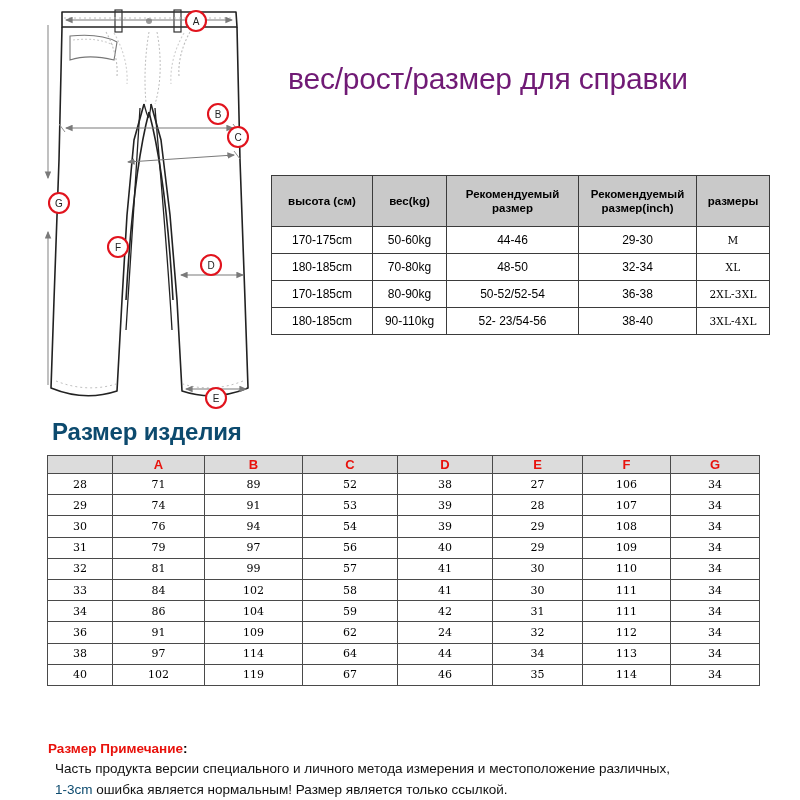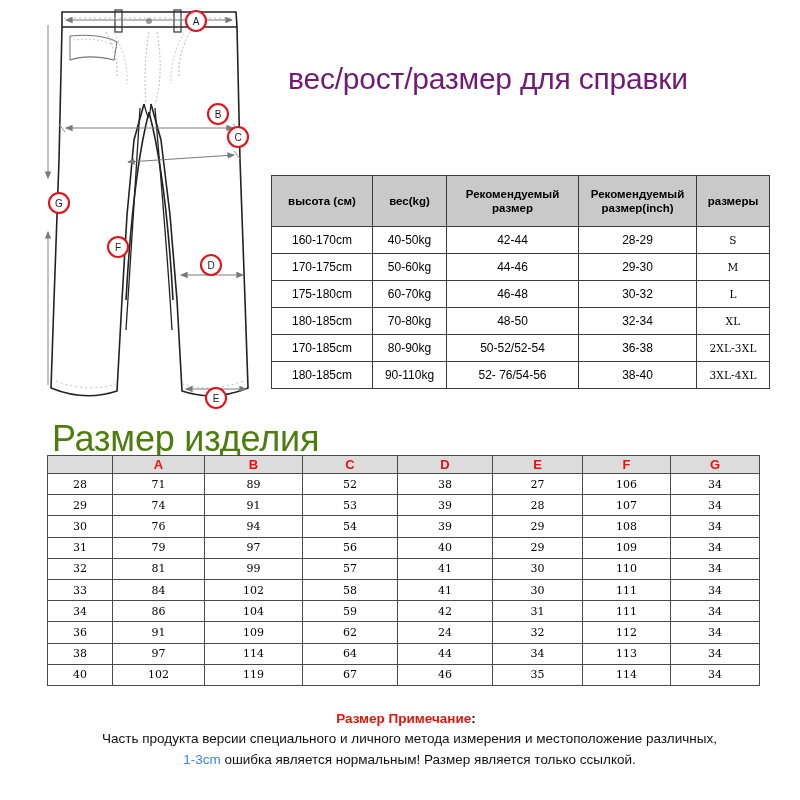--- a/index.html
+++ b/index.html
@@ -34,25 +34,25 @@
     font-size: 30px;
     font-weight: 400;
     letter-spacing: -0.2px;
     white-space: nowrap;
     color: #701a75;
   }
   .title-product {
     position: absolute;
     left: 52px;
     top: 418px;
-    font-size: 36px;
-    font-weight: 400;
+    font-size: 24px;
+    font-weight: 700;
     letter-spacing: -0.2px;
     white-space: nowrap;
-    color: #4d7c0f;
+    color: #0c4a6e;
   }
 
   
   #table-weight {
     position: absolute;
     left: 271px;
     top: 141px;
     width: 498px;
     border-collapse: collapse;
     table-layout: fixed;
@@ -121,38 +121,37 @@
     font-family: "DejaVu Serif", serif;
     font-size: 11px;
     font-weight: 400;
     padding: 0;
   }
 
   
   #note {
     position: absolute;
     left: 48px;
-    top: 709px;
+    top: 739px;
     width: 716px;
-    text-align: center;
   }
   #note .note-title {
     color: #e8120c;
     font-weight: bold;
     font-size: 13.5px;
     line-height: 1.5;
   }
   #note .note-title .colon { color: #000000; }
   #note .note-body {
     font-size: 13.5px;
     line-height: 1.55;
     color: #111111;
     margin-left: 7px;
   }
-  #note .note-body .hl { color: #3b82f6; }
+  #note .note-body .hl { color: #0c4a6e; }
 </style>
 </head>
 <body>
 
 <div id="diagram">
   <svg width="262" height="415" viewBox="0 0 262 415" xmlns="http://www.w3.org/2000/svg">
     <g fill="none" stroke="#222222" stroke-width="1.6" stroke-linejoin="round">
 
       <path d="M44 12 L218 12 L219 27 L44 27 Z"></path>
 
@@ -266,58 +265,44 @@
     <tr>
       <th>высота (см)</th>
       <th>вес(kg)</th>
       <th>Рекомендуемый размер</th>
       <th>Рекомендуемый размер(inch)</th>
       <th>размеры</th>
     </tr>
   </thead>
   <tbody>
       <tr>
-        <td>160-170cm</td>
-        <td>40-50kg</td>
-        <td>42-44</td>
-        <td>28-29</td>
-        <td class="sizecol">S</td>
-      </tr>
-      <tr>
         <td>170-175cm</td>
         <td>50-60kg</td>
         <td>44-46</td>
         <td>29-30</td>
         <td class="sizecol">M</td>
       </tr>
       <tr>
-        <td>175-180cm</td>
-        <td>60-70kg</td>
-        <td>46-48</td>
-        <td>30-32</td>
-        <td class="sizecol">L</td>
-      </tr>
-      <tr>
         <td>180-185cm</td>
         <td>70-80kg</td>
         <td>48-50</td>
         <td>32-34</td>
         <td class="sizecol">XL</td>
       </tr>
       <tr>
         <td>170-185cm</td>
         <td>80-90kg</td>
         <td>50-52/52-54</td>
         <td>36-38</td>
         <td class="sizecol">2XL-3XL</td>
       </tr>
       <tr>
         <td>180-185cm</td>
         <td>90-110kg</td>
-        <td>52- 76/54-56</td>
+        <td>52- 23/54-56</td>
         <td>38-40</td>
         <td class="sizecol">3XL-4XL</td>
       </tr>
     </tbody>
 </table>
 
 <table id="table-product">
   <colgroup>
     <col style="width:65px">
       <col style="width:92px">

